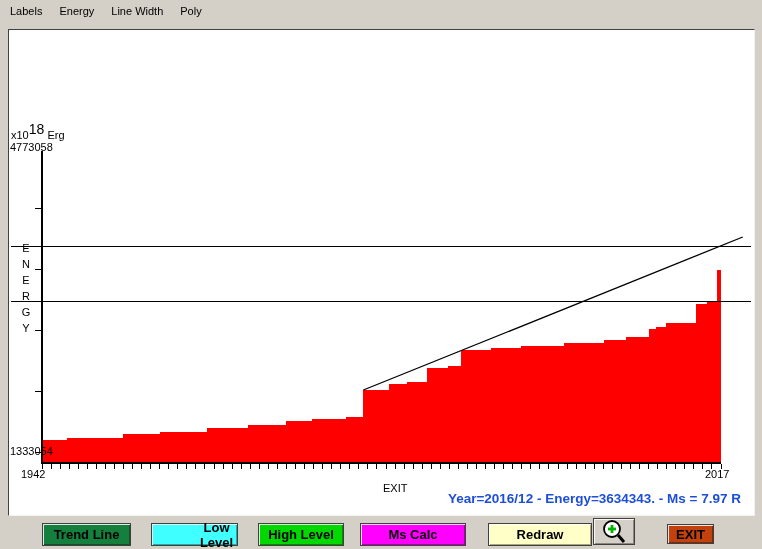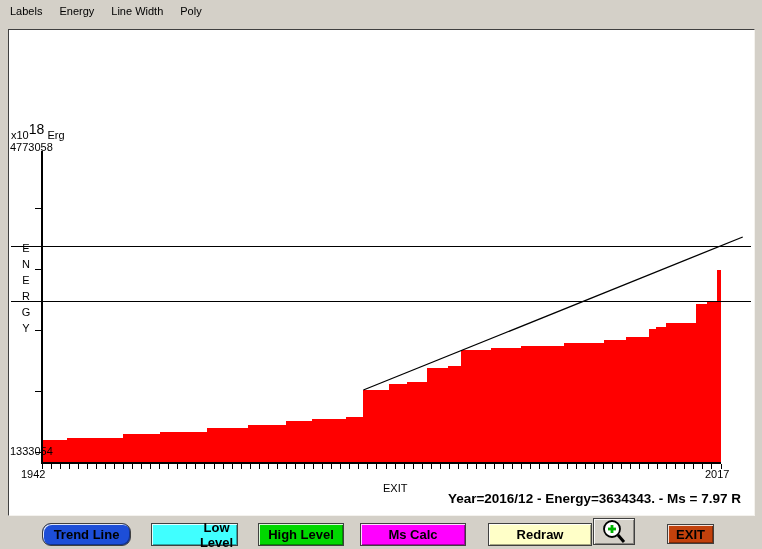--- a/index.html
+++ b/index.html
@@ -19,21 +19,21 @@
   #y-unit-label{left:2px;top:93px;}
   #y-unit-label sup{font-size:14px;}
   #y-max-label{left:1px;top:111px;}
   #y-axis-title{left:11px;top:212px;writing-mode:vertical-lr;
     text-orientation:upright;letter-spacing:4px;font-size:11px;}
   #y-min-label{left:1px;top:415px;}
   #x-min-label{left:12px;top:438px;}
   #x-max-label{left:696px;top:438px;}
   #x-axis-title{left:374px;top:452px;}
   #status-line{position:absolute;right:13px;top:461px;z-index:2;
-    font-size:13.5px;font-weight:bold;color:#000000;white-space:nowrap;}
+    font-size:13.5px;font-weight:bold;color:#1d4ed8;white-space:nowrap;}
   
   .btn{position:absolute;top:523px;height:23px;box-sizing:border-box;
     display:flex;align-items:center;justify-content:center;
     font-family:"Liberation Sans",sans-serif;font-size:13px;font-weight:bold;
     color:#000;border:1px solid #404040;cursor:pointer;padding:0;
     box-shadow:inset 1px 1px 0 rgba(255,255,255,.85),
                inset -1px -1px 0 rgba(0,0,0,.35);}
   #btn-trend-line{left:42px;width:89px;}
   #btn-low-level{left:151px;width:87px;}
   #btn-high-level{left:258px;width:86px;}
@@ -146,21 +146,21 @@
   <div class="chart-label" id="y-unit-label"><span>x10</span><sup>18</sup> <span>Erg</span></div>
   <div class="chart-label" id="y-max-label">4773058</div>
   <div class="chart-label" id="y-axis-title">ENERGY</div>
   <div class="chart-label" id="y-min-label">1333054</div>
   <div class="chart-label" id="x-min-label">1942</div>
   <div class="chart-label" id="x-max-label">2017</div>
   <div class="chart-label" id="x-axis-title">EXIT</div>
   <div id="status-line">Year=2016/12 - Energy=3634343. - Ms = 7.97 R</div>
 </div>
 
-<button class="btn" id="btn-trend-line" style="background: #1d4ed8; border-radius: 9px;">Trend Line</button>
+<button class="btn" id="btn-trend-line" style="background: #15803d;">Trend Line</button>
 <button class="btn" id="btn-low-level" style="background: rgb(64, 255, 255); padding-left: 44px;">Low Level</button>
 <button class="btn" id="btn-high-level" style="background: rgb(0, 216, 0);">High Level</button>
 <button class="btn" id="btn-ms-calc" style="background: rgb(255, 0, 255);">Ms Calc</button>
 <button class="btn" id="btn-redraw" style="background: rgb(255, 255, 200);">Redraw</button>
 <button class="btn" id="btn-zoom" style="background: rgb(212, 208, 200);">
   <svg width="30" height="25" viewBox="0 0 30 25">
     <circle cx="13" cy="10" r="8" fill="#ffffff" stroke="#000" stroke-width="1.8"></circle>
     <rect x="9" y="8.6" width="8" height="2.8" fill="#00b400"></rect>
     <rect x="11.6" y="6" width="2.8" height="8" fill="#00b400"></rect>
     <line x1="19" y1="16" x2="25" y2="23" stroke="#000" stroke-width="3"></line>

